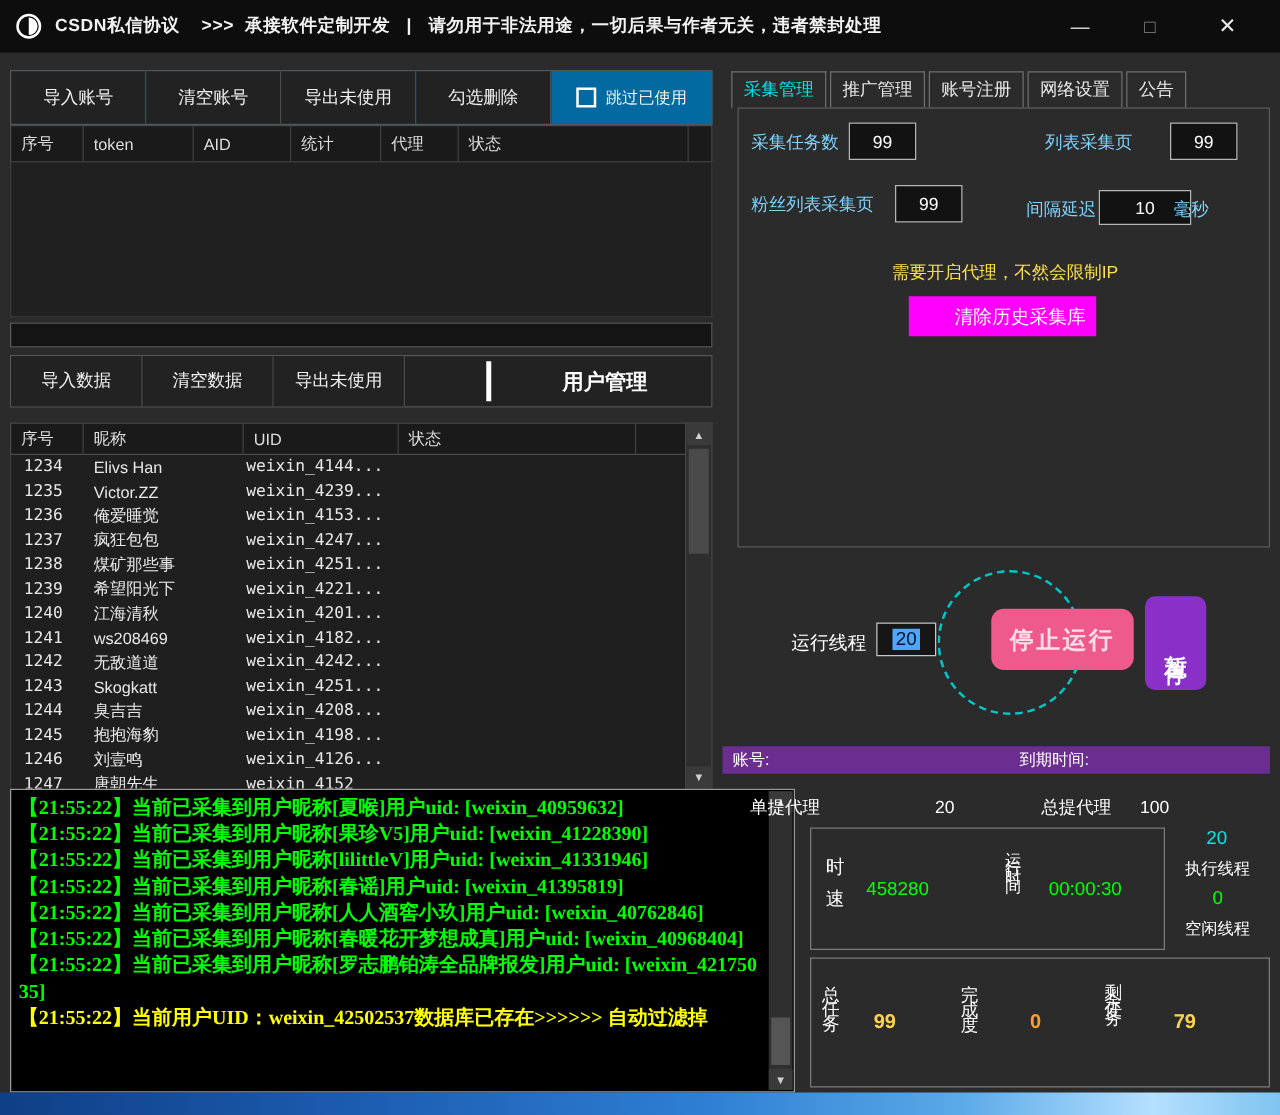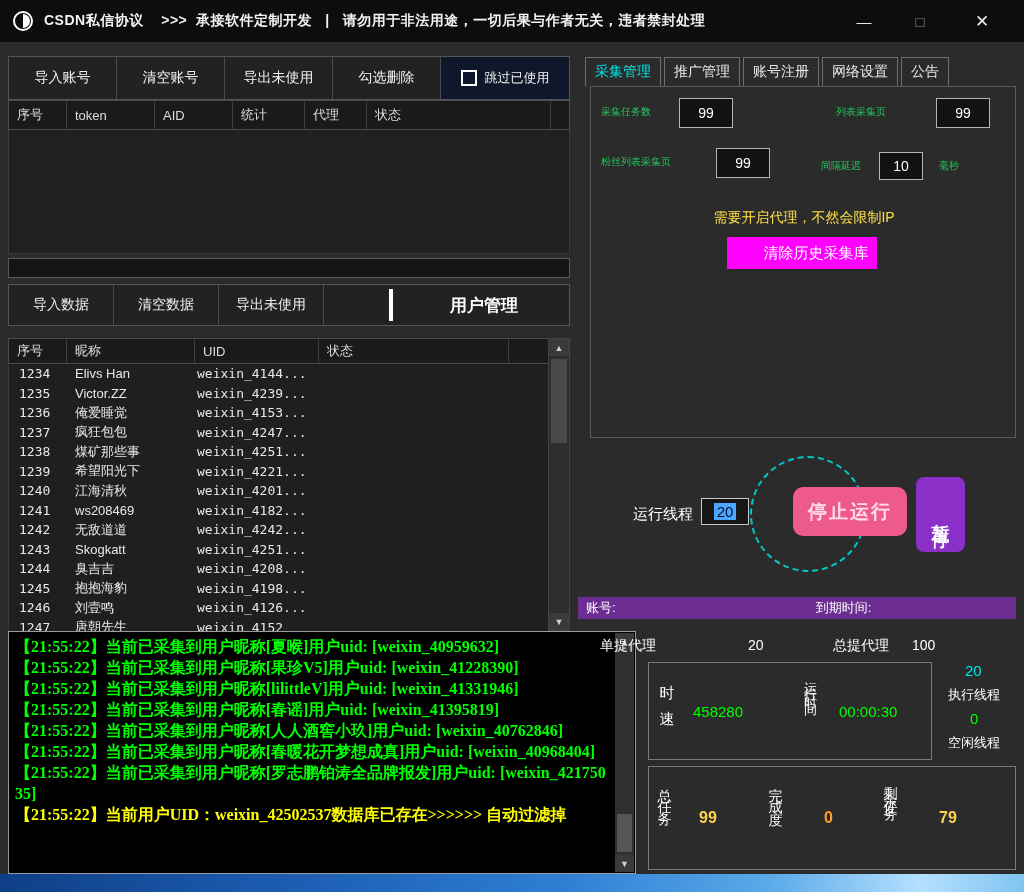--- a/index.html
+++ b/index.html
@@ -10,21 +10,21 @@
   
   .titlebar { position:absolute; left:0; top:0; width:1024px; height:42px; background:#0d0d0d; display:flex; align-items:center; }
   .app-icon { margin-left:12px; width:22px; height:22px; flex:0 0 22px; }
   .title-text { color:#f2f2f2; font-size:14px; font-weight:bold; margin-left:10px; white-space:pre; letter-spacing:.5px; }
   .win-btn { position:absolute; top:0; height:42px; width:48px; display:flex; align-items:center; justify-content:center; font-size:15px; cursor:pointer; color:#e8e8e8; }
   .win-btn.min { left:840px; }
   .win-btn.max { left:896px; color:#8a8a8a; }
   .win-btn.close { left:958px; font-size:17px; }
 
   
-  .btnrow1 { position:absolute; left:8px; top:56px; width:562px; height:44px; border:1px solid #555; background:#0f172a; display:flex; align-items:stretch; }
+  .btnrow1 { position:absolute; left:8px; top:56px; width:562px; height:44px; border:1px solid #555; background:#0369a1; display:flex; align-items:stretch; }
   .dbtn { flex:0 0 108px; display:flex; align-items:center; justify-content:center; color:#f0f0f0; font-size:14px; border-right:1px solid #4a4a4a; cursor:pointer; background:#222; }
   .chkwrap { flex:1; display:flex; align-items:center; justify-content:center; gap:8px;text-align:center; }
   .checkbox { width:16px; height:16px; border:2px solid #fff; background:transparent; display:inline-block; cursor:pointer; }
   .chklabel { color:#f0f0f0; font-size:13px; }
 
   .thead1 { position:absolute; left:8px; top:100px; width:562px; height:30px; background:#1a1a1a; border:1px solid #4a4a4a; display:flex; }
   .thead1 .hcell { display:flex; align-items:center; padding-left:8px; color:#dedede; font-size:13px; border-right:1px solid #3f3f3f; }
   .acc-body { position:absolute; left:8px; top:130px; width:562px; height:124px; background:#202020; border:1px solid #3a3a3a; border-top:none; }
   .progressbar { position:absolute; left:8px; top:258px; width:562px; height:20px; background:#141414; border:1px solid #5a5a5a; }
 
@@ -59,21 +59,21 @@
   .log-scroll .up { top:0; width:19px; }
   .log-scroll .down { bottom:0; width:19px; }
   .log-scroll .thumb { position:absolute; left:2px; bottom:20px; width:15px; height:38px; background:#555; cursor:grab; }
 
   
   .tabs { position:absolute; left:585px; top:57px; display:flex; gap:3px; }
   .tab { border:1px solid #6e6e6e; background:#2b2b2b; color:#e8e8e8; font-size:14px; padding:5px 9px; cursor:pointer; white-space:nowrap; }
   .tab.active { color:#00e5e5; border-bottom-color:#2b2b2b; }
 
   .collect-panel { position:absolute; left:590px; top:86px; width:426px; height:352px; border:1px solid #5a5a5a; background:#2b2b2b; }
-  .plabel { position:absolute; color:#22c55e; font-size:10px; white-space:nowrap; }
+  .plabel { position:absolute; color:#7dd3fc; font-size:14px; white-space:nowrap; }
   .num-input { position:absolute; background:#121212; border:1px solid #b5b5b5; color:#fff; font-size:14px; display:flex; align-items:center; justify-content:center; cursor:text; }
   .proxy-notice { position:absolute; left:0; top:122px; width:426px; text-align:center; color:#fde047; font-size:14px; }
   .clear-btn { position:absolute; left:136px; top:150px; width:150px; height:32px; background:#ff00ff; color:#fff; font-size:15px; display:flex; align-items:center; justify-content:center; cursor:pointer;padding-left:28px; }
 
   
   .dash-circle { position:absolute; left:750px; top:456px; width:116px; height:116px; border:2px dashed #00c8c8; border-radius:50%; }
   .thread-label { position:absolute; left:633px; top:505px; color:#fff; font-size:15px; }
   .thread-input { position:absolute; left:701px; top:498px; width:48px; height:27px; background:#161616; border:1px solid #c8c8c8; display:flex; align-items:center; justify-content:center; cursor:text; }
   .thread-input .sel { background:#4da6ff; color:#00122b; font-size:15px; padding:0 3px; }
   .stop-btn { position:absolute; left:793px; top:487px; width:114px; height:49px; background:#ef5a8c; border-radius:10px; color:#ffdde8; font-size:19px; font-weight:bold; letter-spacing:2px; display:flex; align-items:center; justify-content:center; cursor:pointer; }
@@ -271,21 +271,21 @@
   </div>
 
   <div class="collect-panel">
     <div class="plabel" style="left:10px;top:18px">采集任务数</div>
     <div class="num-input" style="left:88px;top:11px;width:54px;height:30px">99</div>
     <div class="plabel" style="left:245px;top:18px">列表采集页</div>
     <div class="num-input" style="left:345px;top:11px;width:54px;height:30px">99</div>
     <div class="plabel" style="left:10px;top:68px">粉丝列表采集页</div>
     <div class="num-input" style="left:125px;top:61px;width:54px;height:30px">99</div>
     <div class="plabel" style="left:230px;top:72px">间隔延迟</div>
-    <div class="num-input" style="left:288px;top:65px;width:44px;height:28px">10</div>
+    <div class="num-input" style="left:288px;top:65px;width:74px;height:28px">10</div>
     <div class="plabel" style="left:348px;top:72px">毫秒</div>
     <div class="proxy-notice">需要开启代理，不然会限制IP</div>
     <div class="clear-btn">清除历史采集库</div>
   </div>
 
   <div class="dash-circle"></div>
   <div class="thread-label">运行线程</div>
   <div class="thread-input">
     <span class="sel">20</span>
   </div>

